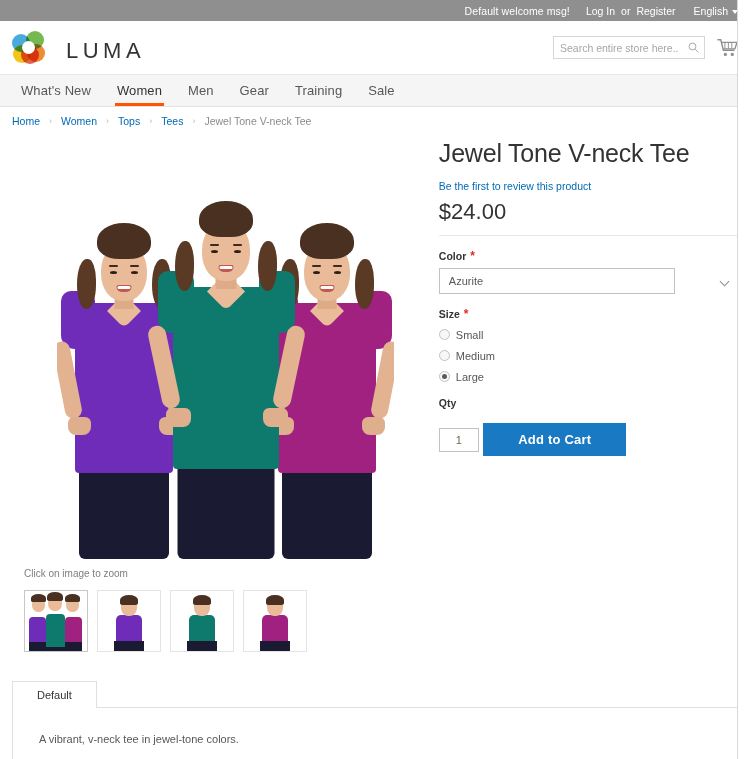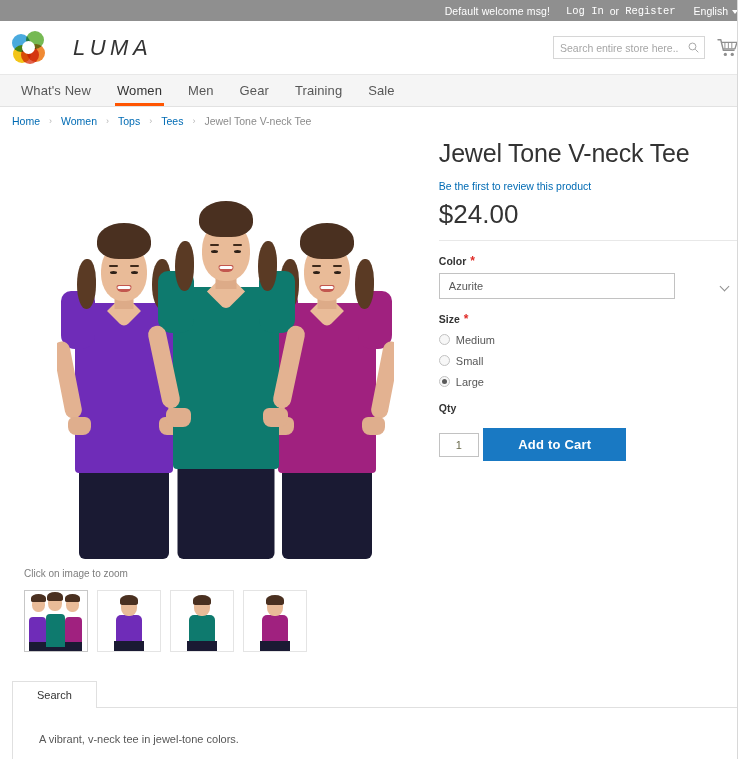--- a/index.html
+++ b/index.html
@@ -11,35 +11,35 @@
   }
   .page { position: relative; width: 750px; height: 759px; background: #fff; }
 
   
   .top-panel {
     height: 21px; background: #8f8f8f; color: #ffffff;
     display: flex; align-items: center; justify-content: flex-end;
     padding-right: 12px; font-size: 10.5px;
   }
   .top-panel .welcome { margin-right: 16px; letter-spacing: .1px; }
-  .top-panel a { color: #ffffff; text-decoration: none; font-family: Liberation Mono, monospace; }
+  .top-panel a { color: #ffffff; text-decoration: none; }
   .top-panel .sep { margin: 0 6px; }
   .lang-switch { margin-left: 18px; display: flex; align-items: center; gap: 4px; }
   .chev-down {
     width: 0; height: 0; border-left: 3.5px solid transparent;
     border-right: 3.5px solid transparent; border-top: 4px solid #ffffff;
     position: relative; top: 1px;
   }
 
   
   .header {
     height: 54px; background: #ffffff; border-bottom: 1px solid #e8e8e8;
     display: flex; align-items: center; position: relative;
   }
-  .logo-wrap { display: flex; align-items: center; margin-left: 12px; gap: 28px; font-style: italic; }
+  .logo-wrap { display: flex; align-items: flex-end; margin-left: 12px; gap: 21px; }
   .logo-mark { position: relative; width: 33px; height: 33px; }
   .logo-mark span {
     position: absolute; width: 18px; height: 18px; border-radius: 50%;
     mix-blend-mode: multiply; opacity: .92;
   }
   .lc1 { background: #3aa3dc; left: 0px;  top: 3px; }
   .lc2 { background: #6ab344; left: 14px; top: 0px; }
   .lc3 { background: #ef8022; left: 15px; top: 13px; }
   .lc4 { background: #f2c005; left: 1px;  top: 14px; }
   .lc5 { background: #e0543a; left: 9px;  top: 15px; }
@@ -156,21 +156,21 @@
     letter-spacing: -.2px;
   }
   .review-link {
     display: block; font-size: 10.5px; color: #006bb4; text-decoration: none;
     margin-top: 12px;
   }
   .price-row {
     display: flex; align-items: flex-start; justify-content: space-between;
     margin-top: 7px; padding-bottom: 10px; border-bottom: 1px solid #e8e8e8;
   }
-  .price { font-size: 26px; color: #333333; font-weight: 400; }
+  .price { font-size: 22px; color: #333333; font-weight: 400; }
   .stock-wrap { text-align: right; padding-top: 4px; }
   .stock { font-size: 9.5px; font-weight: bold; color: #575757; letter-spacing: .3px; }
   .sku { font-size: 10px; color: #8b8b8b; margin-top: 3px; }
   .sku .sku-label { font-weight: bold; color: #7d7d7d; }
 
   .field-label {
     font-size: 10.5px; font-weight: bold; color: #333333; margin-top: 14px;
     display: flex; align-items: center; gap: 4px;
   }
   .req { color: #e02b27; font-size: 12px; line-height: 8px; }
@@ -436,42 +436,42 @@
         </select>
         <span class="select-chev"></span>
       </div>
 
       <div class="field-label">
         <span>Size</span>
         <span class="req">*</span>
       </div>
       <div class="radio-row">
         <span class="radio"></span>
-        <span class="radio-label">Medium</span>
+        <span class="radio-label">Small</span>
       </div>
       <div class="radio-row">
         <span class="radio"></span>
-        <span class="radio-label">Small</span>
+        <span class="radio-label">Medium</span>
       </div>
       <div class="radio-row">
         <span class="radio checked"></span>
         <span class="radio-label">Large</span>
       </div>
 
       <div class="field-label">Qty</div>
       <input class="qty-input" type="text" value="1" style="">
 
       <button class="add-cart">Add to Cart</button>
 
     </div>
   </div>
 
   <div class="tabs-wrap">
     <div class="tabs">
-      <div class="tab active">Search</div>
+      <div class="tab active">Default</div>
     </div>
     <div class="tab-panel">
       <span>A vibrant, v-neck tee in jewel-tone colors.</span>
     </div>
   </div>
 
   <div class="right-edge"></div>
 </div>
 
 </body></html>

